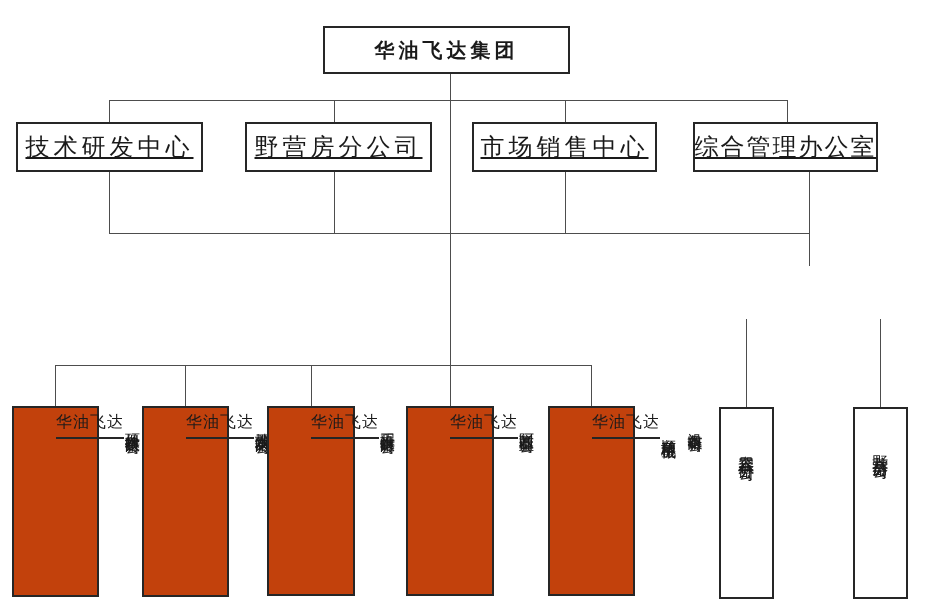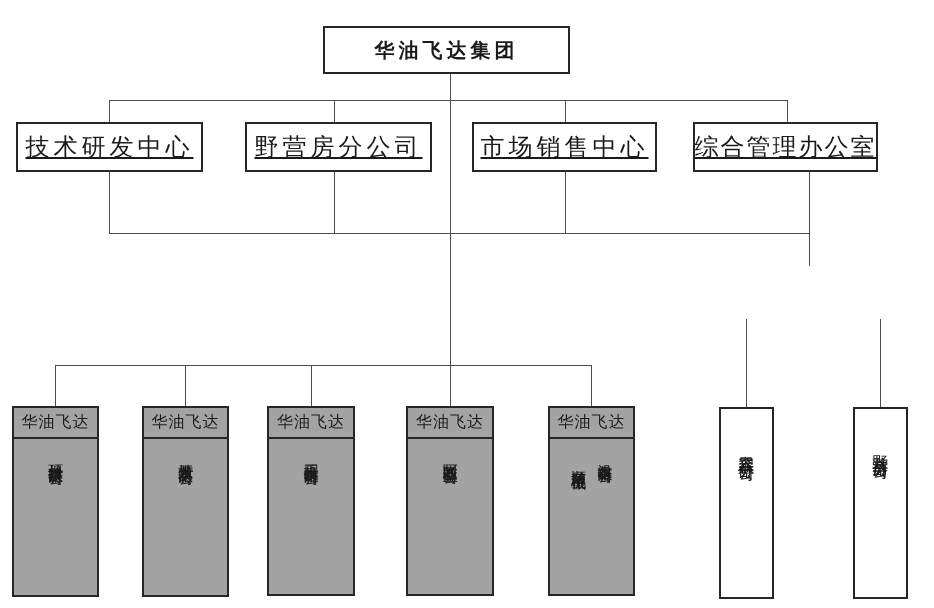--- a/index.html
+++ b/index.html
@@ -27,24 +27,25 @@
   .vline { width: 1px; }
 
   .root-label { font-size: 20px; font-weight: bold; letter-spacing: 4px; white-space: nowrap; }
   .dept-label { font-size: 24px; letter-spacing: 4px; white-space: nowrap; text-decoration: underline; }
   .dept-label.tight { letter-spacing: 2px; }
   .group-label { font-size: 18px; letter-spacing: 1px; white-space: nowrap; }
 
   .sub {
     position: absolute;
     border: 2px solid #262626;
-    background: #a3a3a3;
+    background: #c2410c;
     box-sizing: border-box;
     display: flex;
-    flex-direction: column;
+    flex-direction: row;
+    padding-left: 42px;
   }
   .sub-header {
     height: 29px;
     border-bottom: 2px solid #262626;
     display: flex;
     align-items: center;
     justify-content: center;
     font-size: 16px;
     letter-spacing: 1px;
     white-space: nowrap;

